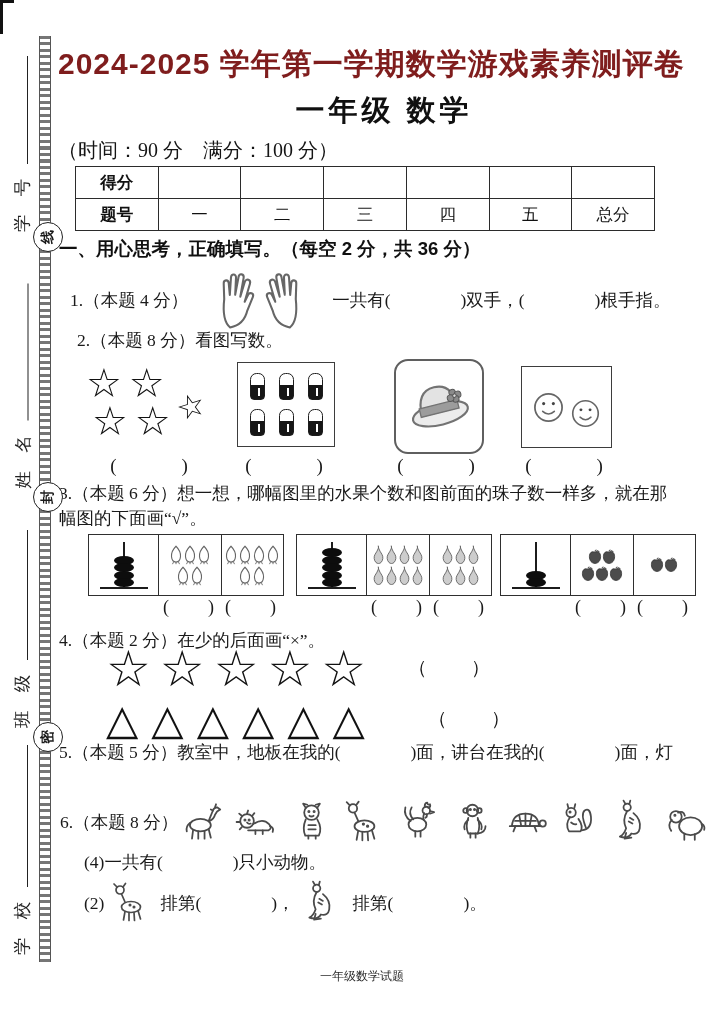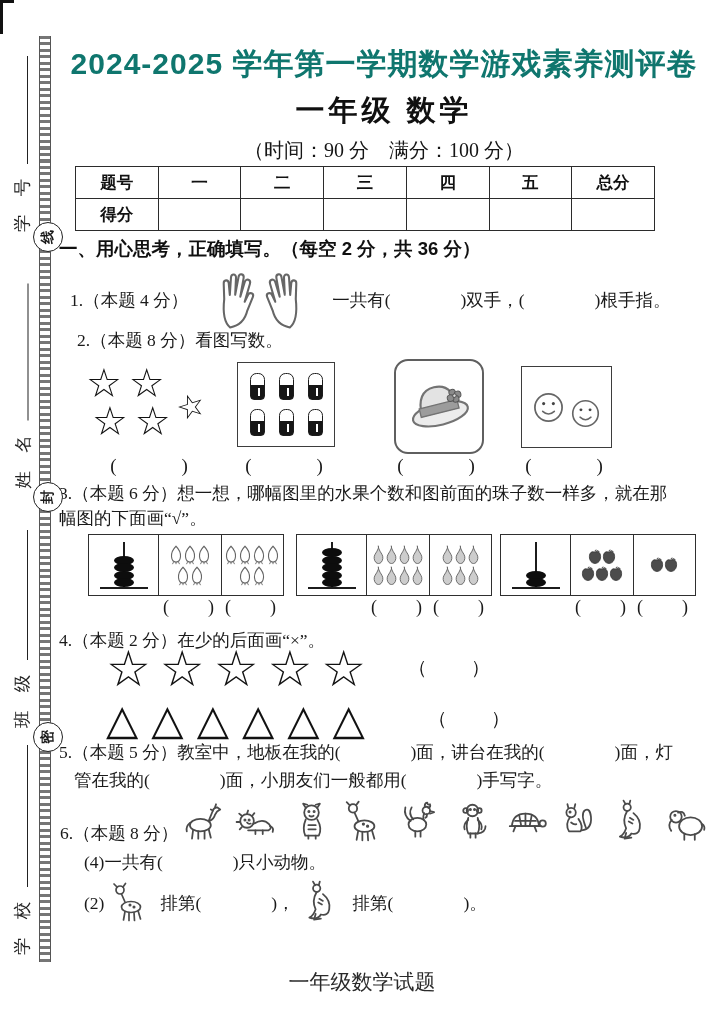--- a/index.html
+++ b/index.html
@@ -20,25 +20,25 @@
   
   .mfield{position:absolute;height:24px;display:flex;align-items:center;gap:8px;
     transform:rotate(-90deg);font-size:17.5px;color:#222;}
   .mfield .lab{letter-spacing:7px;white-space:nowrap;}
   .mfield .line{flex:1;height:1px;border-bottom:1.6px solid #222;margin-top:10px;}
   .f1{width:176px;left:-66px;top:132px;}
   .f2{width:205px;left:-80px;top:374px;}
   .f3{width:198px;left:-77px;top:617px;}
   .f4{width:210px;left:-83px;top:838px;}
   
-  .title{position:absolute;left:58px;right:14px;top:44px;text-align:center;
-    font-family:"Liberation Sans",sans-serif;font-weight:700;font-size:30px;letter-spacing:1px;color:#0f766e;}
+  .title{position:absolute;left:58px;right:14px;top:44px;
+    font-family:"Liberation Sans",sans-serif;font-weight:700;font-size:30px;letter-spacing:1px;color:#7f1d1d;}
   .subtitle{position:absolute;left:58px;right:14px;top:91px;text-align:center;
     font-family:"Liberation Sans",sans-serif;font-weight:700;font-size:29px;letter-spacing:4px;color:#101010;}
-  .meta{position:absolute;left:58px;right:14px;top:137px;text-align:center;font-size:20px;color:#151515;}
+  .meta{position:absolute;left:58px;right:14px;top:137px;text-align:left;font-size:20px;color:#151515;}
   
   table.score{position:absolute;left:75px;top:166px;width:580px;border-collapse:collapse;table-layout:fixed;}
   table.score td{border:1.6px solid #2b2b2b;height:29px;text-align:center;
     font-family:"Liberation Sans",sans-serif;font-size:16.5px;color:#111;}
   table.score tr:first-child td{font-weight:600;}
   table.score tr:last-child td:first-child{font-weight:600;}
   
   .sec-h{position:absolute;left:59px;top:236px;font-family:"Liberation Sans",sans-serif;
     font-weight:700;font-size:18.5px;color:#101010;}
   
@@ -82,28 +82,28 @@
   .fruitcell:last-child{border-right:none;}
   .frow{display:flex;justify-content:center;}
   .fr{width:14px;height:20px;} .fp{width:13px;height:20px;} .fa{width:14px;height:16px;}
   .q3p{position:absolute;top:595px;font-size:18px;width:60px;text-align:center;letter-spacing:1px;}
   
   .q4-stars{position:absolute;left:106px;top:642px;display:flex;gap:9px;}
   .q4s{font-size:50px;line-height:1.1;color:#111;font-family:"DejaVu Sans",sans-serif;}
   .q4-tris{position:absolute;left:106px;top:697px;display:flex;gap:13px;}
   .q4t{font-size:42px;line-height:1.1;color:#111;font-family:"DejaVu Sans",sans-serif;}
   
-  .q6row{position:absolute;left:60px;top:799px;display:flex;align-items:flex-end;font-size:17.5px;white-space:nowrap;}
+  .q6row{position:absolute;left:60px;top:799px;display:flex;align-items:center;font-size:17.5px;white-space:nowrap;}
   .animals{display:flex;width:532px;justify-content:space-between;align-items:flex-end;margin-left:2px;}
   .animal{width:47px;height:46px;}
   .q6sub2{position:absolute;left:84px;top:874px;display:flex;align-items:center;gap:6px;font-size:17.5px;white-space:nowrap;}
   .deer-lg{width:44px;height:58px;} .kanga-lg{width:46px;height:56px;}
   
   .footer{position:absolute;left:0;right:0;top:968px;display:flex;justify-content:center;gap:64px;
-    font-size:21px;color:#2a2a2a;}
+    font-size:12px;color:#2a2a2a;}
   .hidden-defs{position:absolute;width:0;height:0;overflow:hidden;}
 </style>
 </head>
 <body>
 
 <svg class="hidden-defs" xmlns="http://www.w3.org/2000/svg" aria-hidden="true">
   <defs>
     <symbol id="sym-hand" viewBox="0 0 44 58">
       <path d="M22 56 C14 53 9 46 8.5 37 L5.5 23 C4.8 19.5 9.5 18.5 10.5 22 L12.5 29 L10.5 11 C10 7 15 6 15.7 10 L17.5 25 L17.5 6.5 C17.5 2.5 22.5 2.5 22.5 6.5 L22.7 24 L24.8 7.5 C25.3 3.7 30 4.3 29.6 8.2 L27.8 25 L30.8 14 C31.8 10.3 36.4 11.5 35.5 15.3 L32.4 30 C31.6 43 29 52 22 56 Z" fill="#ffffff" stroke="#666" stroke-width="2" stroke-linejoin="round"></path>
     </symbol>
@@ -278,36 +278,36 @@
       <span>密</span>
     </div>
 
   <div class="title">2024-2025 学年第一学期数学游戏素养测评卷</div>
   <div class="subtitle">一年级 数学</div>
   <div class="meta">（时间：90 分　满分：100 分）</div>
 
   <table class="score">
     <tbody>
         <tr>
+      <td>得分</td>
+      <td></td>
+      <td></td>
+      <td></td>
+      <td></td>
+      <td></td>
+      <td></td>
+    </tr>
+    <tr>
       <td>题号</td>
       <td>一</td>
       <td>二</td>
       <td>三</td>
       <td>四</td>
       <td>五</td>
       <td>总分</td>
-    </tr>
-    <tr>
-      <td>得分</td>
-      <td></td>
-      <td></td>
-      <td></td>
-      <td></td>
-      <td></td>
-      <td></td>
     </tr>
   </tbody>
     </table>
 
   <div class="sec-h">一、用心思考，正确填写。（每空 2 分，共 36 分）</div>
 
   <div class="q1">
     <span>1.（本题 4 分）</span>
     <span class="hands">
       <svg class="hand hl">
@@ -554,21 +554,20 @@
       <span class="q4t">△</span>
       <span class="q4t">△</span>
       <span class="q4t">△</span>
       <span class="q4t">△</span>
       <span class="q4t">△</span>
       <span class="q4t">△</span>
     </div>
   <span class="pblank" style="left:428px;top:706px;width:80px;">（　　）</span>
 
   <div class="qt" style="left:59px;top:740px;">5.（本题 5 分）教室中，地板在我的(　　　　)面，讲台在我的(　　　　)面，灯</div>
-  <div class="qt" style="left:74px;top:768px;">管在我的(　　　　)面，小朋友们一般都用(　　　　)手写字。</div>
 
   <div class="q6row">
     <span>6.（本题 8 分）</span>
     <span class="animals">
       <svg class="animal">
           <use href="#sym-horse"></use>
         </svg>
       <svg class="animal">
           <use href="#sym-lion"></use>
         </svg>

